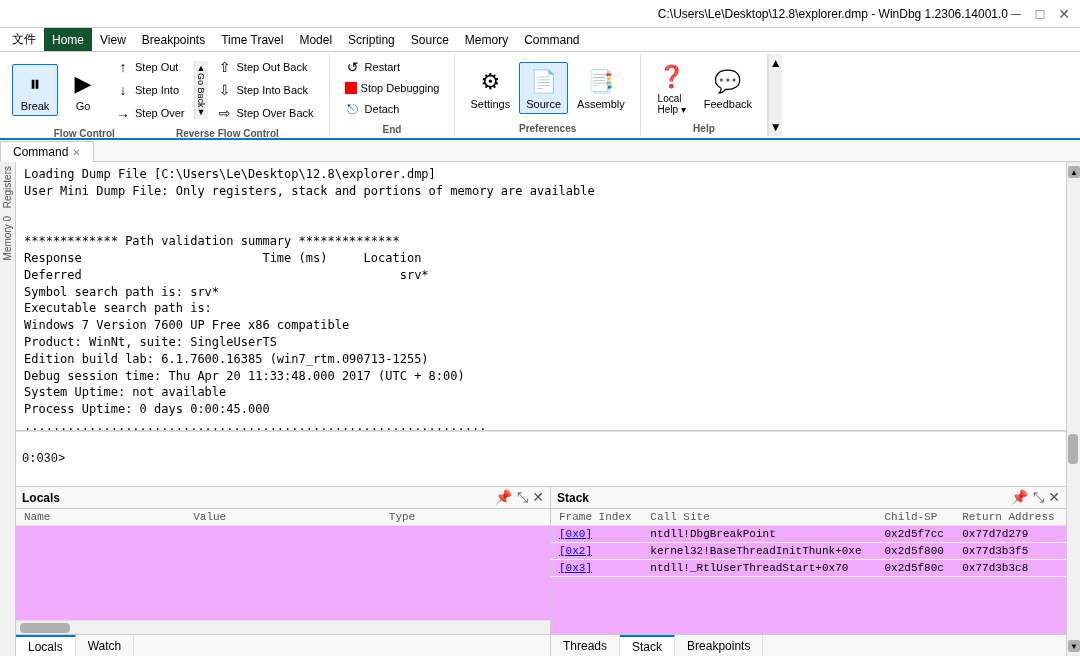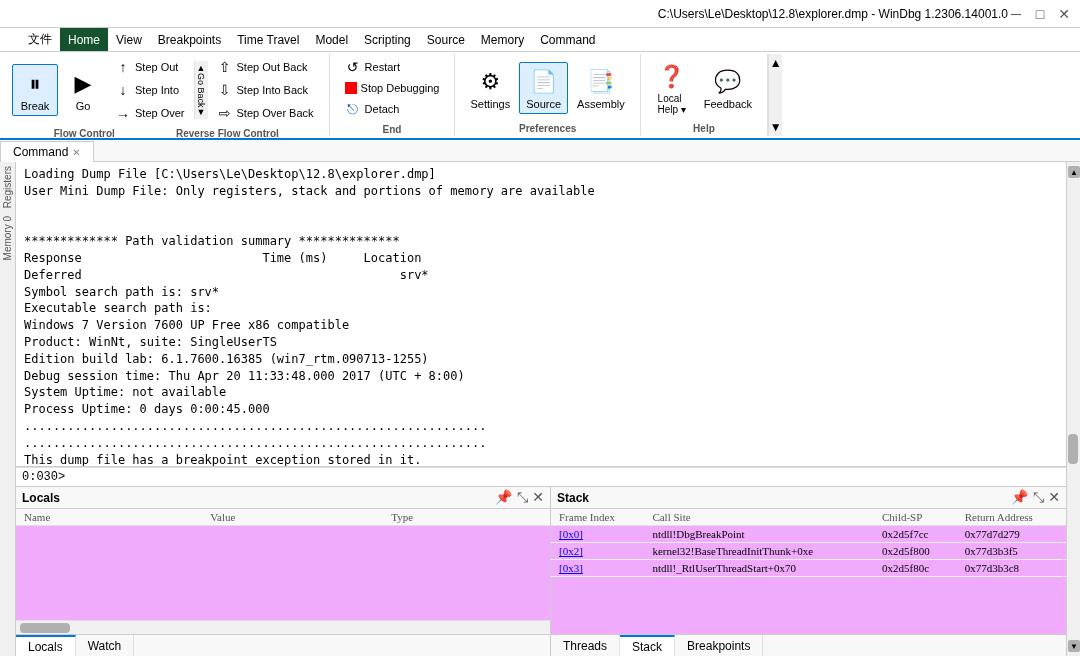--- a/index.html
+++ b/index.html
@@ -18,21 +18,21 @@
     #titlebar-controls { display: flex; gap: 8px; }
     .title-btn { width: 16px; height: 16px; border: none; background: transparent; cursor: pointer; font-size: 14px; color: #555; display: flex; align-items: center; justify-content: center; }
 
     
     #menubar {
       background: #fff;
       border-bottom: 1px solid #ccc;
       display: flex;
       align-items: center;
       height: 24px;
-      padding: 0 20px;
+      padding: 0 4px;
     }
     .menu-item {
       padding: 2px 8px;
       cursor: pointer;
       font-size: 12px;
       height: 100%;
       display: flex;
       align-items: center;
     }
     .menu-item.active { background: #14532d; color: #fff; }
@@ -191,21 +191,21 @@
     #command-window pre {
       white-space: pre-wrap;
       word-break: break-all;
       line-height: 1.4;
     }
     #command-input-row {
       display: flex;
       align-items: center;
       background: #fff;
       border-top: 1px solid #e0e0e0;
-      padding: 2px 6px;
+      padding: 20px 6px;
       font-family: 'Courier New', monospace;
       font-size: 12px;
     }
     #command-prompt { color: #000; margin-right: 4px; }
     #command-input {
       flex: 1;
       border: none;
       outline: none;
       font-family: 'Courier New', monospace;
       font-size: 12px;
@@ -243,21 +243,21 @@
       display: flex;
       align-items: center;
       justify-content: space-between;
       height: 22px;
     }
     .panel-title { font-size: 12px; font-weight: 600; }
     .panel-controls { display: flex; gap: 4px; color: #555; cursor: pointer; font-size: 14px; }
     .panel-content {
       flex: 1;
       overflow: auto;
-      font-family: Liberation Serif, serif;
+      font-family: Liberation Mono, monospace;
       font-size: 11px;
     }
     .panel-table {
       width: 100%;
       border-collapse: collapse;
     }
     .panel-table th {
       text-align: left;
       padding: 2px 8px;
       font-size: 11px;

